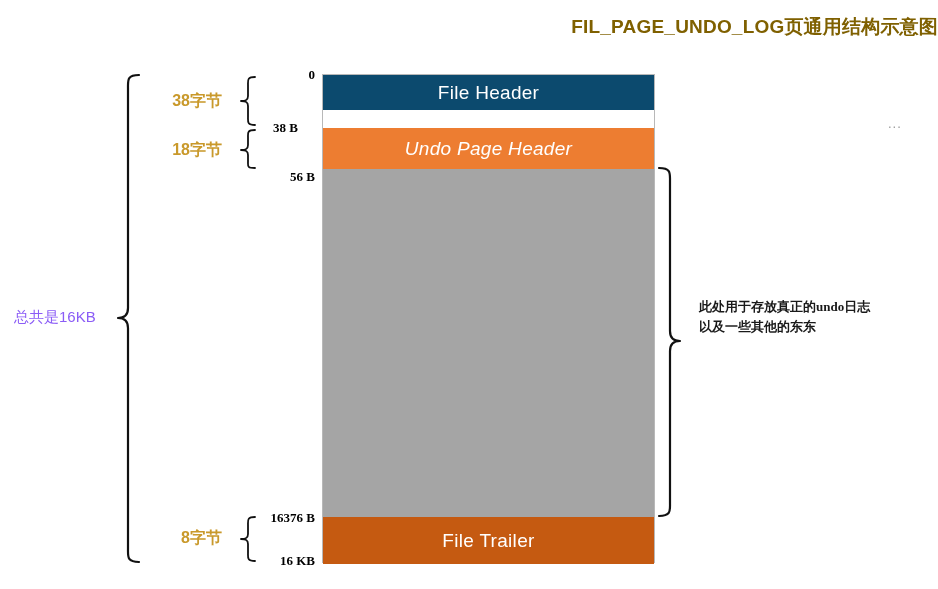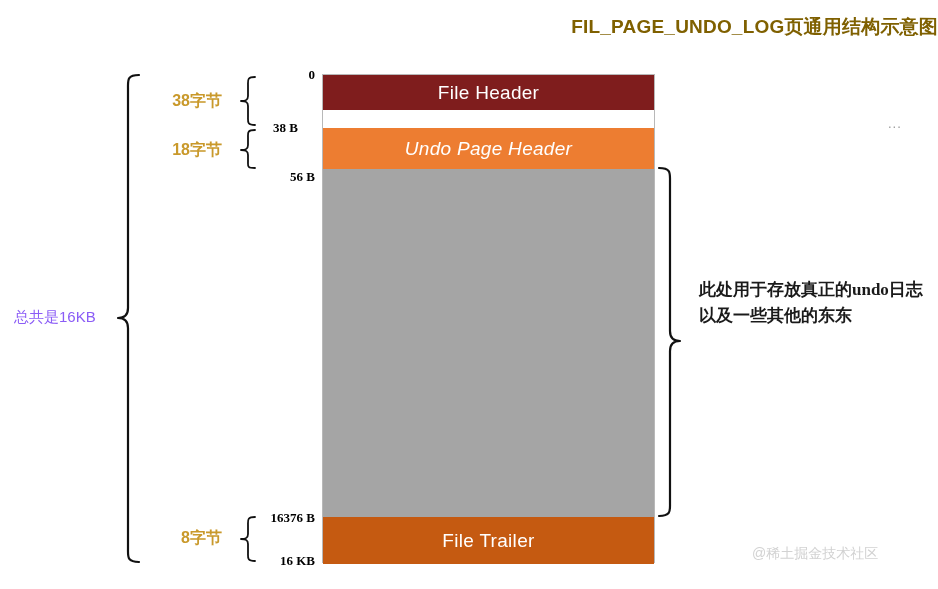--- a/index.html
+++ b/index.html
@@ -89,24 +89,24 @@
     font-size: 15px;
     font-weight: normal;
     color: #8b5cf6;
     white-space: nowrap;
   }
 
   
   #body-annotation {
     position: absolute;
     left: 699px;
-    top: 277px;
+    top: 297px;
     width: 230px;
     font-family: "Liberation Serif", serif;
-    font-size: 17px;
+    font-size: 13px;
     font-weight: bold;
     color: #1a1a1a;
     line-height: 1.55;
   }
   #body-annotation .anno-line {
     display: block;
     white-space: nowrap;
   }
 
   
@@ -146,21 +146,21 @@
   }
 </style>
 </head>
 <body>
 
 <div id="canvas">
 
   <div id="diagram-title">FIL_PAGE_UNDO_LOG页通用结构示意图</div>
 
   <div id="page-column">
-    <div class="page-block" id="blk-0" style="top: 0px; height: 35px; background: #7f1d1d; color: rgb(255, 255, 255);">
+    <div class="page-block" id="blk-0" style="top: 0px; height: 35px; background: #0c4a6e; color: rgb(255, 255, 255);">
       <span class="block-label">File Header</span>
     </div>
     <div class="page-block" id="blk-1" style="top: 53px; height: 41px; background: rgb(237, 125, 49); color: rgb(255, 255, 255); font-style: italic;">
       <span class="block-label">Undo Page Header</span>
     </div>
     <div class="page-block" id="blk-2" style="top: 94px; height: 348px; background: rgb(165, 165, 165); color: rgb(255, 255, 255);">
       <span class="block-label"></span>
     </div>
     <div class="page-block" id="blk-3" style="top: 442px; height: 47px; background: rgb(197, 90, 17); color: rgb(255, 255, 255);">
       <span class="block-label">File Trailer</span>
@@ -179,21 +179,20 @@
 
   <div id="total-label">总共是16KB</div>
 
   <div id="body-annotation">
     <span class="anno-line">此处用于存放真正的undo日志</span>
     <span class="anno-line">以及一些其他的东东</span>
   </div>
 
   <div id="ellipsis-marker">...</div>
 
-  <div id="watermark">@稀土掘金技术社区</div>
 
   <svg id="brace-layer" viewBox="0 0 938 589">
 
     <path stroke-width="2.2" d="M 139 75
              C 127 75, 128 80, 128 88
              L 128 308
              C 128 315, 125 318, 118 318
              C 125 318, 128 321, 128 328
              L 128 549
              C 128 557, 127 562, 139 562"></path>

